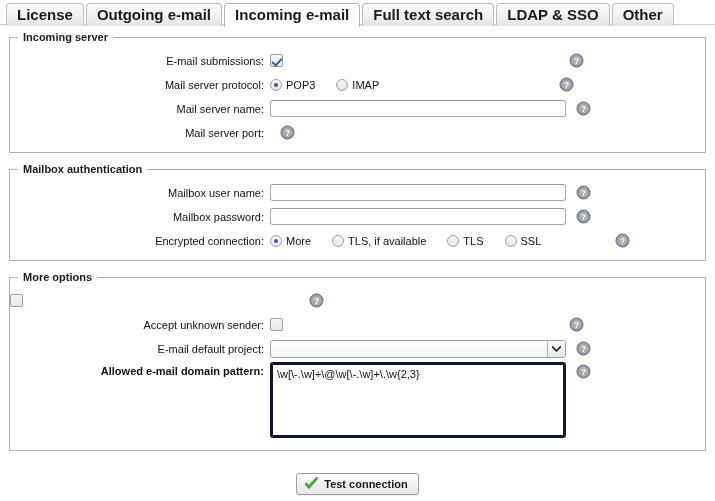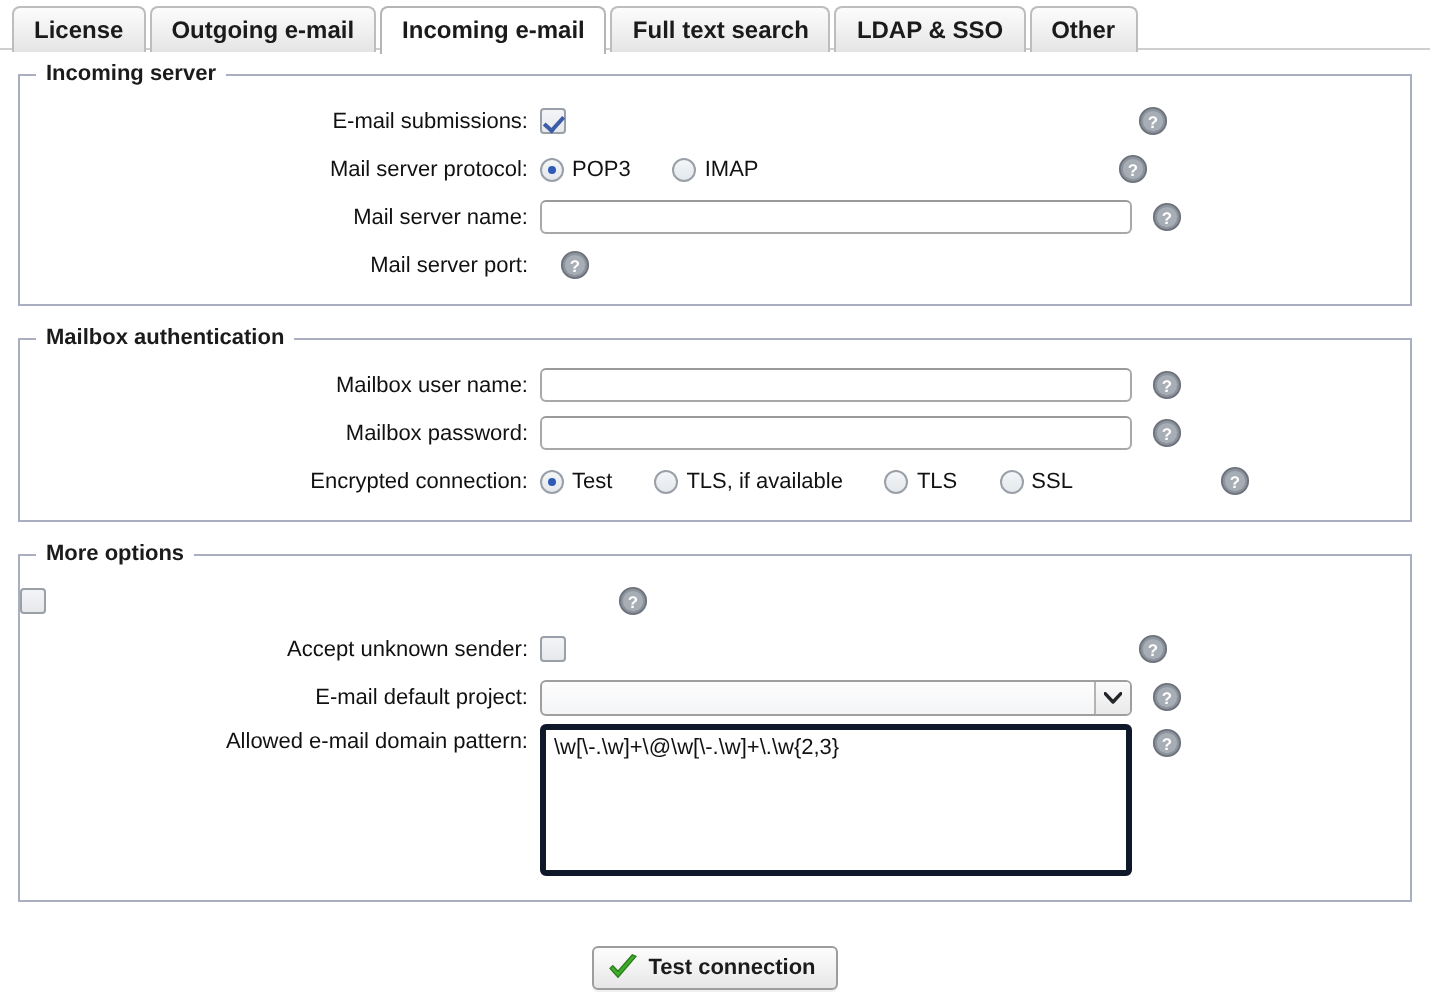--- a/index.html
+++ b/index.html
@@ -31,21 +31,21 @@
     left: 0;
     right: 0;
     bottom: 0;
     height: 1px;
     background: #cfcfcf;
   }
   .tab {
     display: inline-block;
     position: relative;
     font-family: "Liberation Sans", sans-serif;
-    font-size: 12px;
+    font-size: 15px;
     font-weight: bold;
     color: #1b1b1b;
     padding: 4px 10px 4px 10px;
     margin-right: 2px;
     border: 1px solid #bdbdbd;
     border-bottom: none;
     border-radius: 4px 4px 0 0;
     background: linear-gradient(to bottom, #fcfcfc 0%, #f0f0f0 55%, #e4e4e4 100%);
     line-height: 14px;
     vertical-align: bottom;
@@ -91,21 +91,21 @@
   .label {
     width: 260px;
     text-align: right;
     padding-right: 6px;
     box-sizing: border-box;
     font-size: 11px;
     color: #111111;
     white-space: nowrap;
     flex: none;
   }
-  .label.top { align-self: flex-start; padding-top: 3px; }
+  .label.top { align-self: flex-start; padding-top: 3px; font-weight: bold; }
 
   .field {
     flex: none;
     display: flex;
     align-items: center;
   }
 
   
   .txt {
     width: 296px;
@@ -363,21 +363,21 @@
         </svg>
       </div>
     </div>
 
     <div class="row">
       <div class="label">Encrypted connection:</div>
       <div class="field">
         <div class="radiogrp">
           <div class="radioitem">
             <span class="rb sel-on"></span>
-            <span class="rlabel">Test</span>
+            <span class="rlabel">More</span>
           </div>
           <div class="radioitem">
             <span class="rb"></span>
             <span class="rlabel">TLS, if available</span>
           </div>
           <div class="radioitem">
             <span class="rb"></span>
             <span class="rlabel">TLS</span>
           </div>
           <div class="radioitem">

